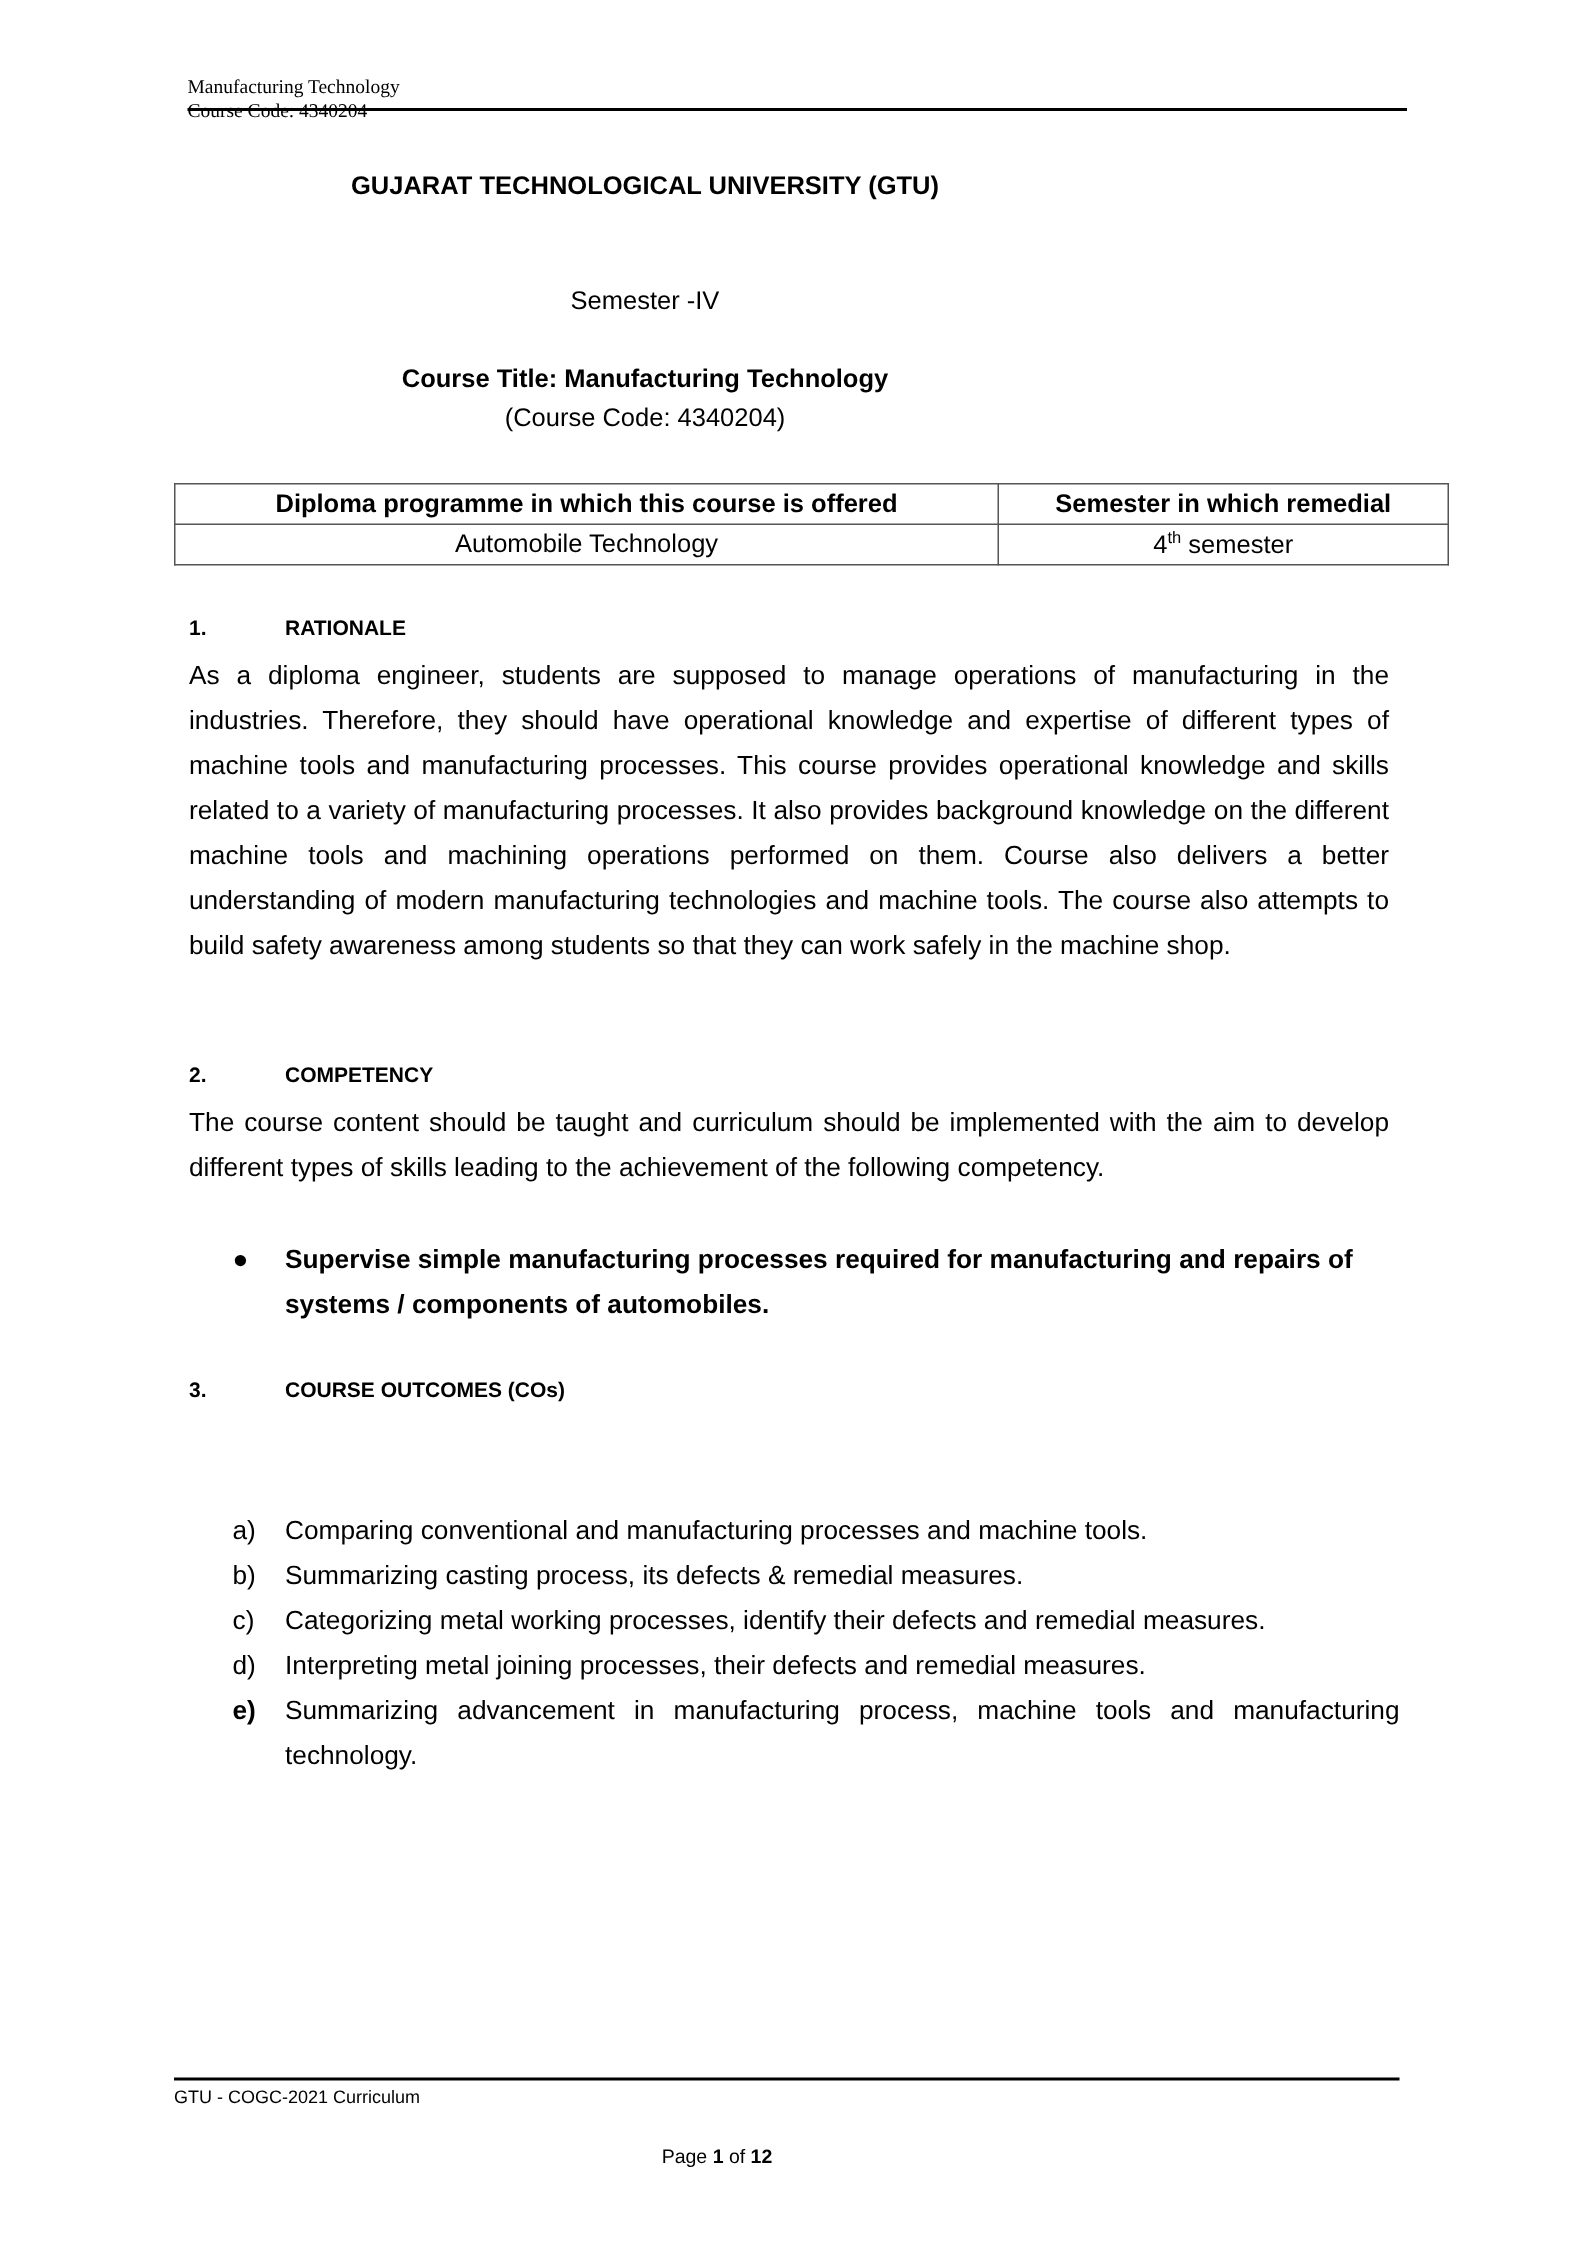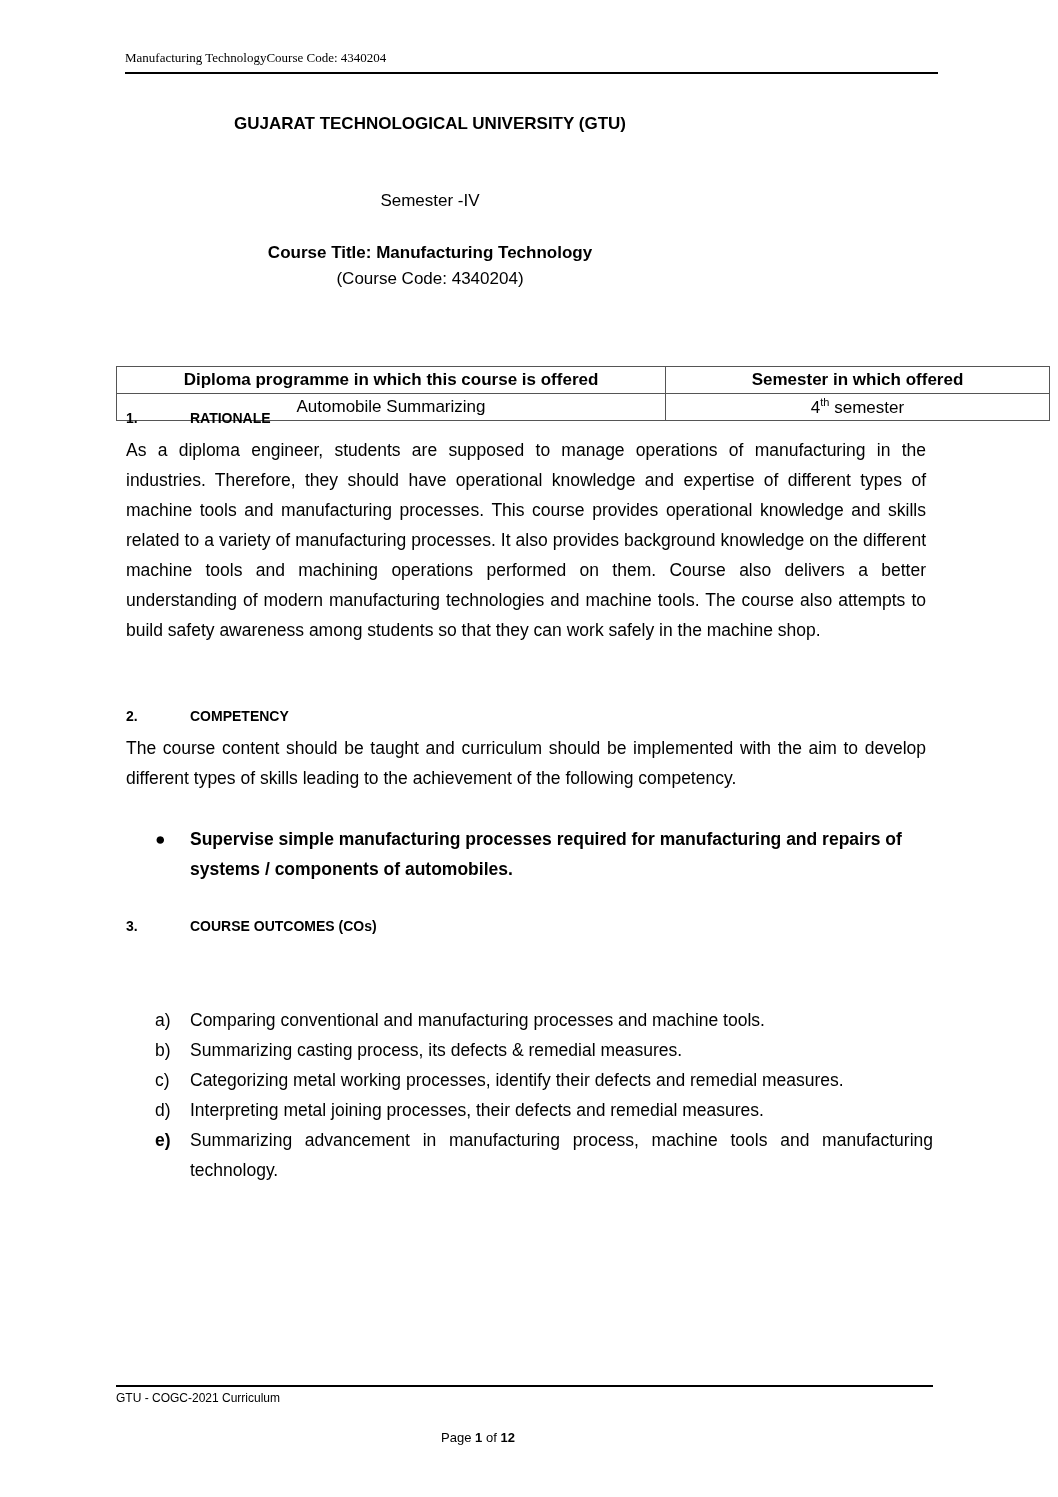--- a/index.html
+++ b/index.html
@@ -1,22 +1,22 @@
 <!DOCTYPE html>
 <html><head>
 <meta charset="utf-8">
 <style>
   html, body { margin: 0; padding: 0; background: #ffffff; }
   body { width: 1058px; height: 1497px; position: relative; overflow: hidden; color: #000; }
   .page { position: absolute; left: 0; top: 0; width: 1058px; height: 1497px; }
-  .running-header { position: absolute; left: 125px; top: 50px; width: 812px; font-family: "Liberation Serif", serif; font-size: 13px; display: flex; justify-content: flex-start; }
+  .running-header { position: absolute; left: 125px; top: 50px; width: 812px; font-family: "Liberation Serif", serif; font-size: 13px; display: flex; justify-content: flex-end; flex-direction: column; }
   .header-rule { position: absolute; left: 125px; top: 72px; width: 813px; height: 2px; background: #000; }
   .center { position: absolute; left: 0; width: 860px; text-align: center; font-family: "Liberation Sans", sans-serif; font-size: 17px; }
   .bold { font-weight: bold; }
-  table.offer { position: absolute; left: 116px; top: 322px; width: 934px; border-collapse: collapse; font-family: "Liberation Sans", sans-serif; font-size: 17px; margin-top: 44px; }
+  table.offer { position: absolute; left: 116px; top: 322px; width: 850px; border-collapse: collapse; font-family: "Liberation Sans", sans-serif; font-size: 17px; }
   table.offer td, table.offer th { border: 1px solid #555; text-align: center; padding: 1px 4px; height: 24px; }
   table.offer th { font-weight: bold; }
   .sec-head { position: absolute; left: 126px; font-family: "Liberation Sans", sans-serif; font-size: 14px; font-weight: bold; }
   .sec-num { display: inline-block; width: 64px; }
   .para { position: absolute; left: 126px; width: 800px; font-family: "Liberation Sans", sans-serif; font-size: 17.5px; line-height: 30px; text-align: justify; }
   .bullet { position: absolute; left: 155px; width: 780px; font-family: "Liberation Sans", sans-serif; font-size: 17.5px; font-weight: bold; line-height: 30px; display: flex; }
   .bullet .dot { width: 35px; flex: none; }
   .co-list { position: absolute; left: 155px; top: 1005px; width: 778px; font-family: "Liberation Sans", sans-serif; font-size: 17.5px; line-height: 30px; }
   .co-item { display: flex; }
   .co-item .lbl { width: 35px; flex: none; }
@@ -40,24 +40,24 @@
 
   <div class="center bold" style="top:114px;">GUJARAT TECHNOLOGICAL UNIVERSITY (GTU)</div>
   <div class="center" style="top:191px;">Semester -IV</div>
   <div class="center bold" style="top:243px;">Course Title: Manufacturing Technology</div>
   <div class="center" style="top:269px;">(Course Code: 4340204)</div>
 
   <table class="offer">
     <tbody>
         <tr>
       <th style="width:540px;">Diploma programme in which this course is offered</th>
-      <th>Semester in which offered</th>
+      <th>Semester in which remedial</th>
     </tr>
     <tr>
-      <td>Automobile Summarizing</td>
+      <td>Automobile Technology</td>
       <td><span>4</span><sup>th</sup><span> semester</span></td>
     </tr>
   </tbody>
     </table>
 
   <div class="sec-head" style="top:410px;">
     <span class="sec-num">1.</span><span>RATIONALE</span>
   </div>
   <div class="para" style="top:435px;">As a diploma engineer, students are supposed to manage operations of manufacturing in the industries. Therefore, they should have operational knowledge and expertise of different types of machine tools and manufacturing processes. This course provides operational knowledge and skills related to a variety of manufacturing processes. It also provides background knowledge on the different machine tools and machining operations performed on them. Course also delivers a better understanding of modern manufacturing technologies and machine tools. The course also attempts to build safety awareness among students so that they can work safely in the machine shop.</div>
 

